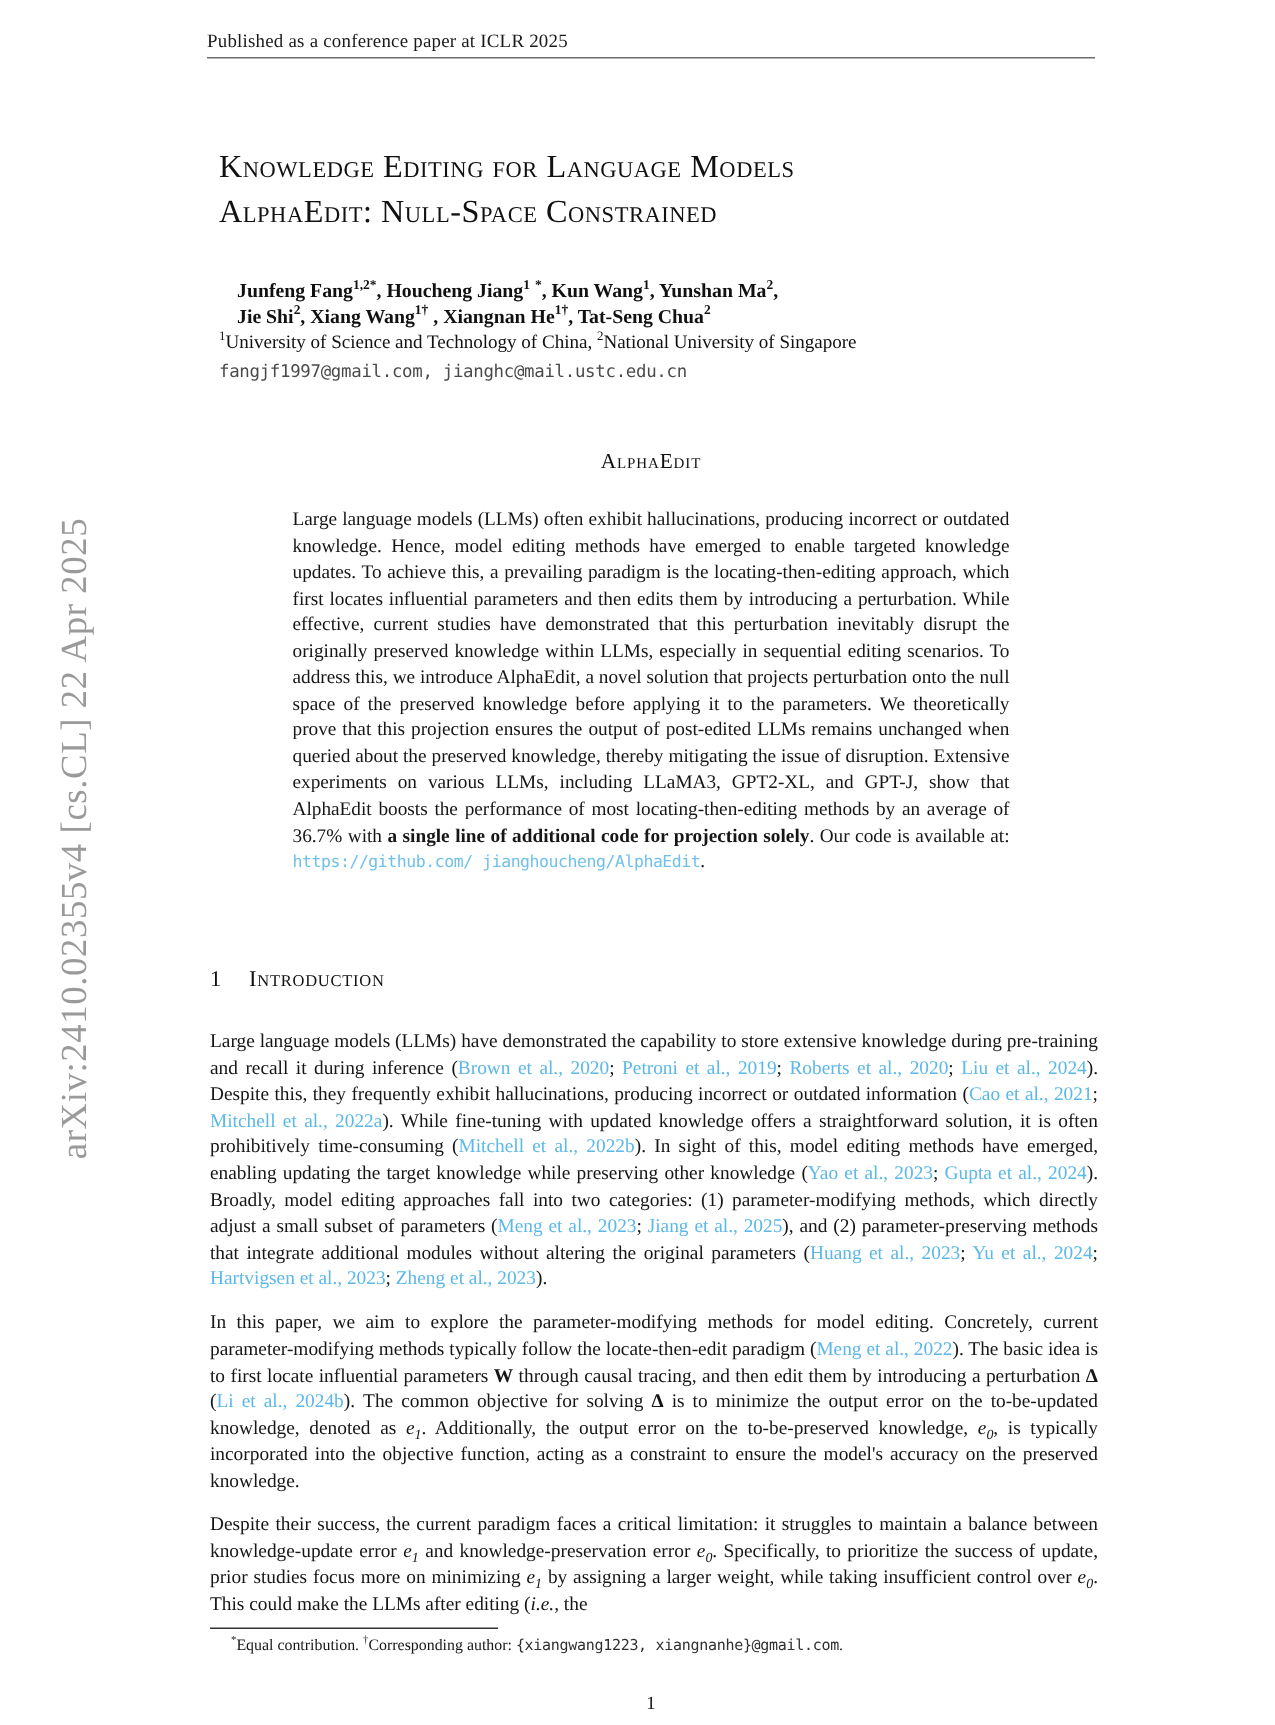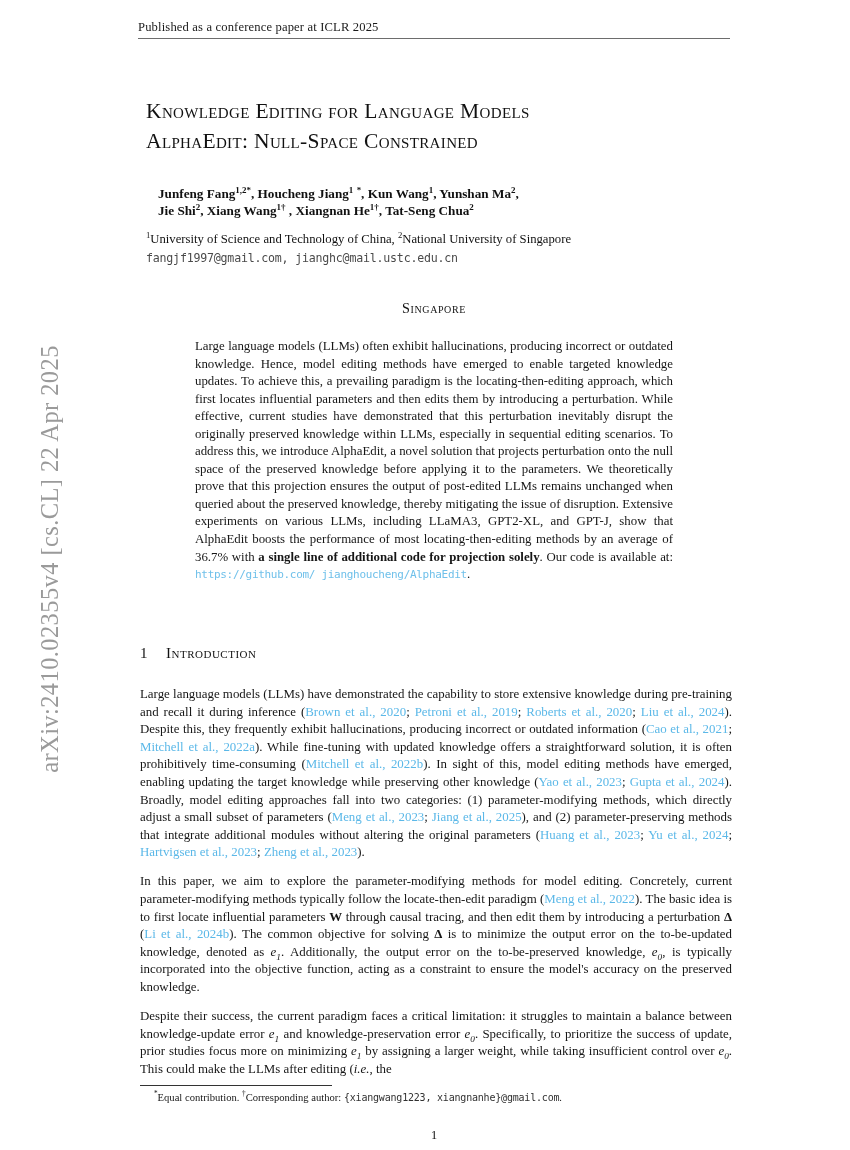--- a/index.html
+++ b/index.html
@@ -93,21 +93,20 @@
     font-size: 13.2px;
     font-weight: bold;
     line-height: 16.8px;
     color: #111111;
     margin-left: 12px;
   }
   .affil-line {
     font-size: 12.7px;
     line-height: 17px;
     color: #111111;
-    margin-top: 11px;
   }
   .email-line {
     font-family: "DejaVu Sans Mono", "Liberation Mono", monospace;
     font-size: 11.6px;
     line-height: 18px;
     color: #4a4a4a;
     letter-spacing: -0.2px;
     margin-top: 1px;
   }
   sup {
@@ -248,21 +247,21 @@
     <div class="title-line">AlphaEdit: Null-Space Constrained</div>
   </div>
 
   <div id="authors-block">
     <div class="author-line">Junfeng Fang<sup>1,2</sup><sup>*</sup>, Houcheng Jiang<sup>1</sup> <sup>*</sup>, Kun Wang<sup>1</sup>, Yunshan Ma<sup>2</sup>,</div>
     <div class="author-line">Jie Shi<sup>2</sup>, Xiang Wang<sup>1†</sup> , Xiangnan He<sup>1†</sup>, Tat-Seng Chua<sup>2</sup></div>
     <div class="affil-line"><sup>1</sup>University of Science and Technology of China, <sup>2</sup>National University of Singapore</div>
     <div class="email-line">fangjf1997@gmail.com, jianghc@mail.ustc.edu.cn</div>
   </div>
 
-  <div id="abstract-heading">Singapore</div>
+  <div id="abstract-heading">AlphaEdit</div>
   <div id="abstract-body">Large language models (LLMs) often exhibit hallucinations, producing incorrect or outdated knowledge. Hence, model editing methods have emerged to enable targeted knowledge updates. To achieve this, a prevailing paradigm is the locating-then-editing approach, which first locates influential parameters and then edits them by introducing a perturbation. While effective, current studies have demonstrated that this perturbation inevitably disrupt the originally preserved knowledge within LLMs, especially in sequential editing scenarios. To address this, we introduce AlphaEdit, a novel solution that projects perturbation onto the null space of the preserved knowledge before applying it to the parameters. We theoretically prove that this projection ensures the output of post-edited LLMs remains unchanged when queried about the preserved knowledge, thereby mitigating the issue of disruption. Extensive experiments on various LLMs, including LLaMA3, GPT2-XL, and GPT-J, show that AlphaEdit boosts the performance of most locating-then-editing methods by an average of 36.7% with <b class="bd">a single line of additional code for projection solely</b>. Our code is available at: <span class="mono-link">https://github.com/ jianghoucheng/AlphaEdit</span>.</div>
 
   <div id="sec1-heading">
     <span class="secnum">1</span><span class="sectitle">Introduction</span>
   </div>
 
   <div id="body-text">
     <p>Large language models (LLMs) have demonstrated the capability to store extensive knowledge during pre-training and recall it during inference (<span class="cite">Brown et al., 2020</span>; <span class="cite">Petroni et al., 2019</span>; <span class="cite">Roberts et al., 2020</span>; <span class="cite">Liu et al., 2024</span>). Despite this, they frequently exhibit hallucinations, producing incorrect or outdated information (<span class="cite">Cao et al., 2021</span>; <span class="cite">Mitchell et al., 2022a</span>). While fine-tuning with updated knowledge offers a straightforward solution, it is often prohibitively time-consuming (<span class="cite">Mitchell et al., 2022b</span>). In sight of this, model editing methods have emerged, enabling updating the target knowledge while preserving other knowledge (<span class="cite">Yao et al., 2023</span>; <span class="cite">Gupta et al., 2024</span>). Broadly, model editing approaches fall into two categories: (1) parameter-modifying methods, which directly adjust a small subset of parameters (<span class="cite">Meng et al., 2023</span>; <span class="cite">Jiang et al., 2025</span>), and (2) parameter-preserving methods that integrate additional modules without altering the original parameters (<span class="cite">Huang et al., 2023</span>; <span class="cite">Yu et al., 2024</span>; <span class="cite">Hartvigsen et al., 2023</span>; <span class="cite">Zheng et al., 2023</span>).</p>
     <p>In this paper, we aim to explore the parameter-modifying methods for model editing. Concretely, current parameter-modifying methods typically follow the locate-then-edit paradigm (<span class="cite">Meng et al., 2022</span>). The basic idea is to first locate influential parameters <span class="mathbf">W</span> through causal tracing, and then edit them by introducing a perturbation <span class="mathbf">Δ</span> (<span class="cite">Li et al., 2024b</span>). The common objective for solving <span class="mathbf">Δ</span> is to minimize the output error on the to-be-updated knowledge, denoted as <span class="mathit">e<span class="sub">1</span></span>. Additionally, the output error on the to-be-preserved knowledge, <span class="mathit">e<span class="sub">0</span></span>, is typically incorporated into the objective function, acting as a constraint to ensure the model's accuracy on the preserved knowledge.</p>
     <p>Despite their success, the current paradigm faces a critical limitation: it struggles to maintain a balance between knowledge-update error <span class="mathit">e<span class="sub">1</span></span> and knowledge-preservation error <span class="mathit">e<span class="sub">0</span></span>. Specifically, to prioritize the success of update, prior studies focus more on minimizing <span class="mathit">e<span class="sub">1</span></span> by assigning a larger weight, while taking insufficient control over <span class="mathit">e<span class="sub">0</span></span>. This could make the LLMs after editing (<span class="mathit">i.e.</span>, the</p>

